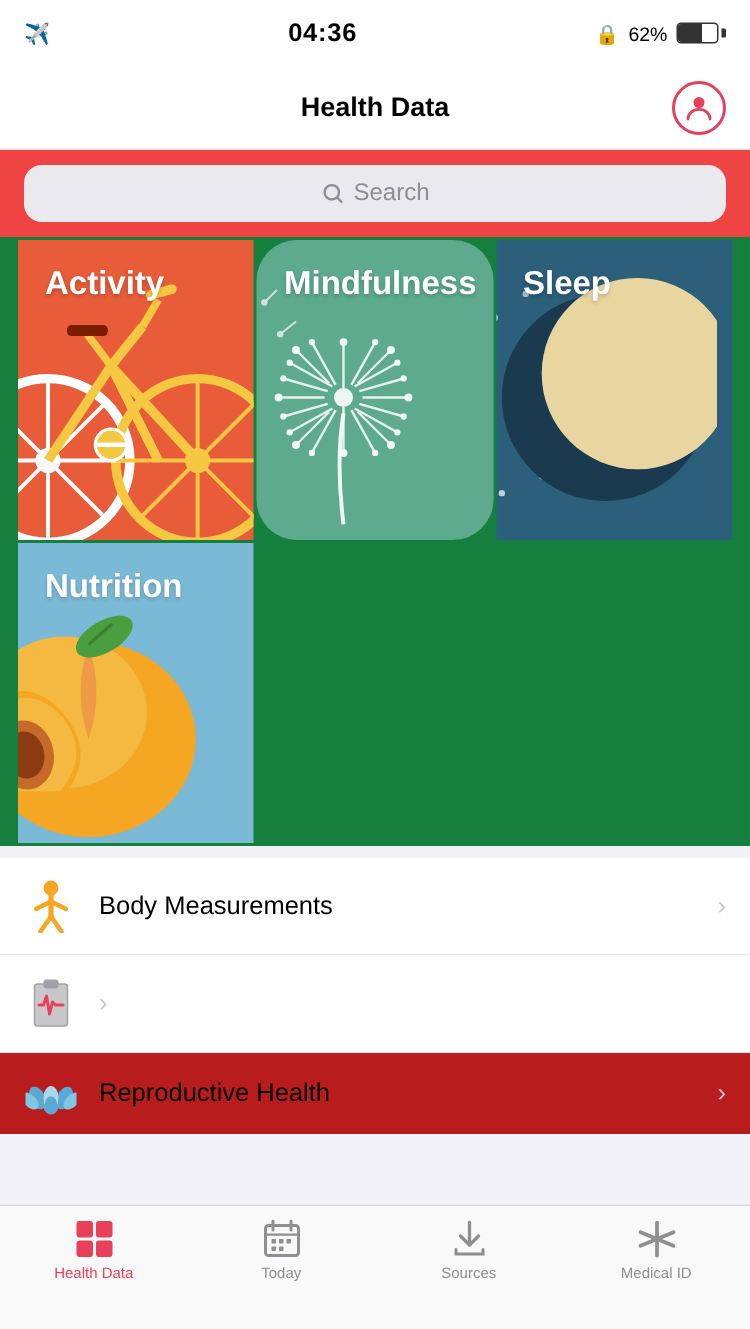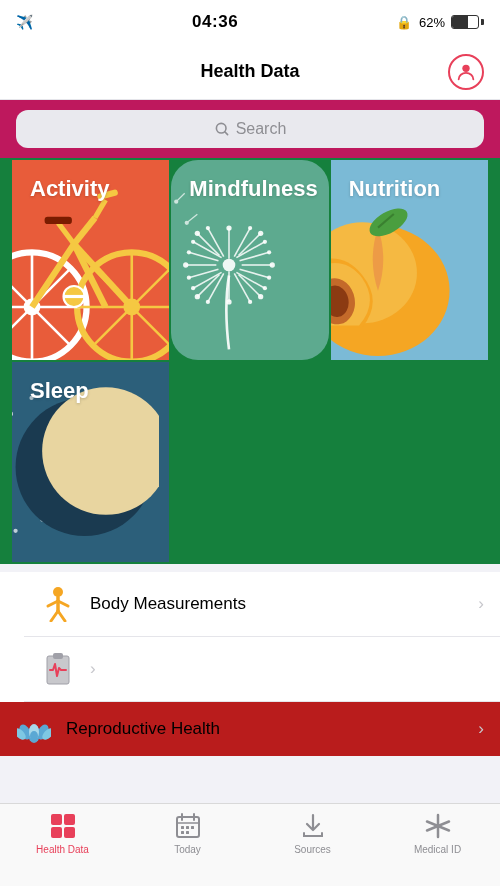--- a/index.html
+++ b/index.html
@@ -69,21 +69,21 @@
       transform: translateY(-50%);
       width: 36px; height: 36px;
       border-radius: 50%;
       border: 2px solid #e8405a;
       display: flex; align-items: center; justify-content: center;
     }
     .nav-avatar svg { width: 22px; height: 22px; }
 
     
     .search-bar-wrap {
-      background: #be185d;
+      background: #ef4444;
       padding: 10px 16px;
     }
     .search-bar {
       background: #e9e9ee;
       border-radius: 12px;
       height: 38px;
       display: flex;
       align-items: center;
       justify-content: center;
       gap: 6px;
@@ -162,21 +162,20 @@
       background: #fff;
       margin-top: 8px;
     }
     .list-item {
       display: flex;
       align-items: center;
       padding: 14px 16px;
       border-bottom: 1px solid #e5e5ea;
       cursor: pointer;
       background: #fff;
-      margin-left: 24px;
     }
     .list-item:last-child { border-bottom: none; }
     .list-icon {
       width: 36px;
       height: 36px;
       display: flex;
       align-items: center;
       justify-content: center;
       margin-right: 14px;
       flex-shrink: 0;
@@ -364,58 +363,58 @@
 
       <g opacity="0.7">
         <line x1="30" y1="50" x2="40" y2="42" stroke="white" stroke-width="1.2"></line>
         <circle cx="30" cy="50" r="2" fill="white"></circle>
         <line x1="20" y1="30" x2="28" y2="22" stroke="white" stroke-width="1.2"></line>
         <circle cx="20" cy="30" r="2" fill="white"></circle>
       </g>
     </svg>
   </div>
 
-  <div class="category-card card-nutrition">
-    <span class="card-label">Nutrition</span>
-
-    <svg class="fruit-svg" viewBox="0 0 190 160" xmlns="http://www.w3.org/2000/svg">
-
-      <ellipse cx="95" cy="95" rx="68" ry="62" fill="#f5a623"></ellipse>
-      <ellipse cx="80" cy="78" rx="52" ry="48" fill="#f5b942"></ellipse>
-
-      <path d="M95 35 Q85 65 95 95 Q105 65 95 35" fill="#e8874a" opacity="0.6"></path>
-
-      <ellipse cx="105" cy="30" rx="20" ry="10" fill="#4a9e3f" transform="rotate(-30,105,30)"></ellipse>
-      <line x1="95" y1="35" x2="110" y2="22" stroke="#3a8030" stroke-width="2"></line>
-
-      <path d="M20 130 Q0 90 30 70 Q60 55 80 80 Q100 105 80 130 Z" fill="#f5a623"></path>
-      <path d="M25 128 Q8 92 35 74 Q62 60 80 83 Q96 106 77 128 Z" fill="#f5b942"></path>
-
-      <ellipse cx="55" cy="105" rx="18" ry="22" fill="#c46a2a" transform="rotate(-10,55,105)"></ellipse>
-      <ellipse cx="55" cy="105" rx="12" ry="15" fill="#8b3a12" transform="rotate(-10,55,105)"></ellipse>
-    </svg>
-  </div>
-
   <div class="category-card card-sleep">
     <span class="card-label">Sleep</span>
 
     <svg class="moon-svg" viewBox="0 0 160 160" xmlns="http://www.w3.org/2000/svg">
 
       <circle cx="20" cy="30" r="2.5" fill="white" opacity="0.8"></circle>
       <circle cx="40" cy="15" r="2" fill="white" opacity="0.6"></circle>
       <circle cx="10" cy="60" r="2" fill="white" opacity="0.7"></circle>
       <circle cx="30" cy="75" r="1.5" fill="white" opacity="0.5"></circle>
       <circle cx="15" cy="100" r="2" fill="white" opacity="0.6"></circle>
       <circle cx="50" cy="130" r="1.5" fill="white" opacity="0.5"></circle>
       <circle cx="25" cy="140" r="2" fill="white" opacity="0.7"></circle>
       <circle cx="45" cy="50" r="1.5" fill="white" opacity="0.4"></circle>
       <circle cx="8" cy="120" r="1.5" fill="white" opacity="0.5"></circle>
 
       <circle cx="90" cy="80" r="65" fill="#1a3a50"></circle>
       <circle cx="110" cy="65" r="60" fill="#e8d5a0"></circle>
+    </svg>
+  </div>
+
+  <div class="category-card card-nutrition">
+    <span class="card-label">Nutrition</span>
+
+    <svg class="fruit-svg" viewBox="0 0 190 160" xmlns="http://www.w3.org/2000/svg">
+
+      <ellipse cx="95" cy="95" rx="68" ry="62" fill="#f5a623"></ellipse>
+      <ellipse cx="80" cy="78" rx="52" ry="48" fill="#f5b942"></ellipse>
+
+      <path d="M95 35 Q85 65 95 95 Q105 65 95 35" fill="#e8874a" opacity="0.6"></path>
+
+      <ellipse cx="105" cy="30" rx="20" ry="10" fill="#4a9e3f" transform="rotate(-30,105,30)"></ellipse>
+      <line x1="95" y1="35" x2="110" y2="22" stroke="#3a8030" stroke-width="2"></line>
+
+      <path d="M20 130 Q0 90 30 70 Q60 55 80 80 Q100 105 80 130 Z" fill="#f5a623"></path>
+      <path d="M25 128 Q8 92 35 74 Q62 60 80 83 Q96 106 77 128 Z" fill="#f5b942"></path>
+
+      <ellipse cx="55" cy="105" rx="18" ry="22" fill="#c46a2a" transform="rotate(-10,55,105)"></ellipse>
+      <ellipse cx="55" cy="105" rx="12" ry="15" fill="#8b3a12" transform="rotate(-10,55,105)"></ellipse>
     </svg>
   </div>
 
 </div>
 
 <div class="list-section">
 
   <div class="list-item">
     <div class="list-icon">
       <svg width="30" height="36" viewBox="0 0 30 36" xmlns="http://www.w3.org/2000/svg">

